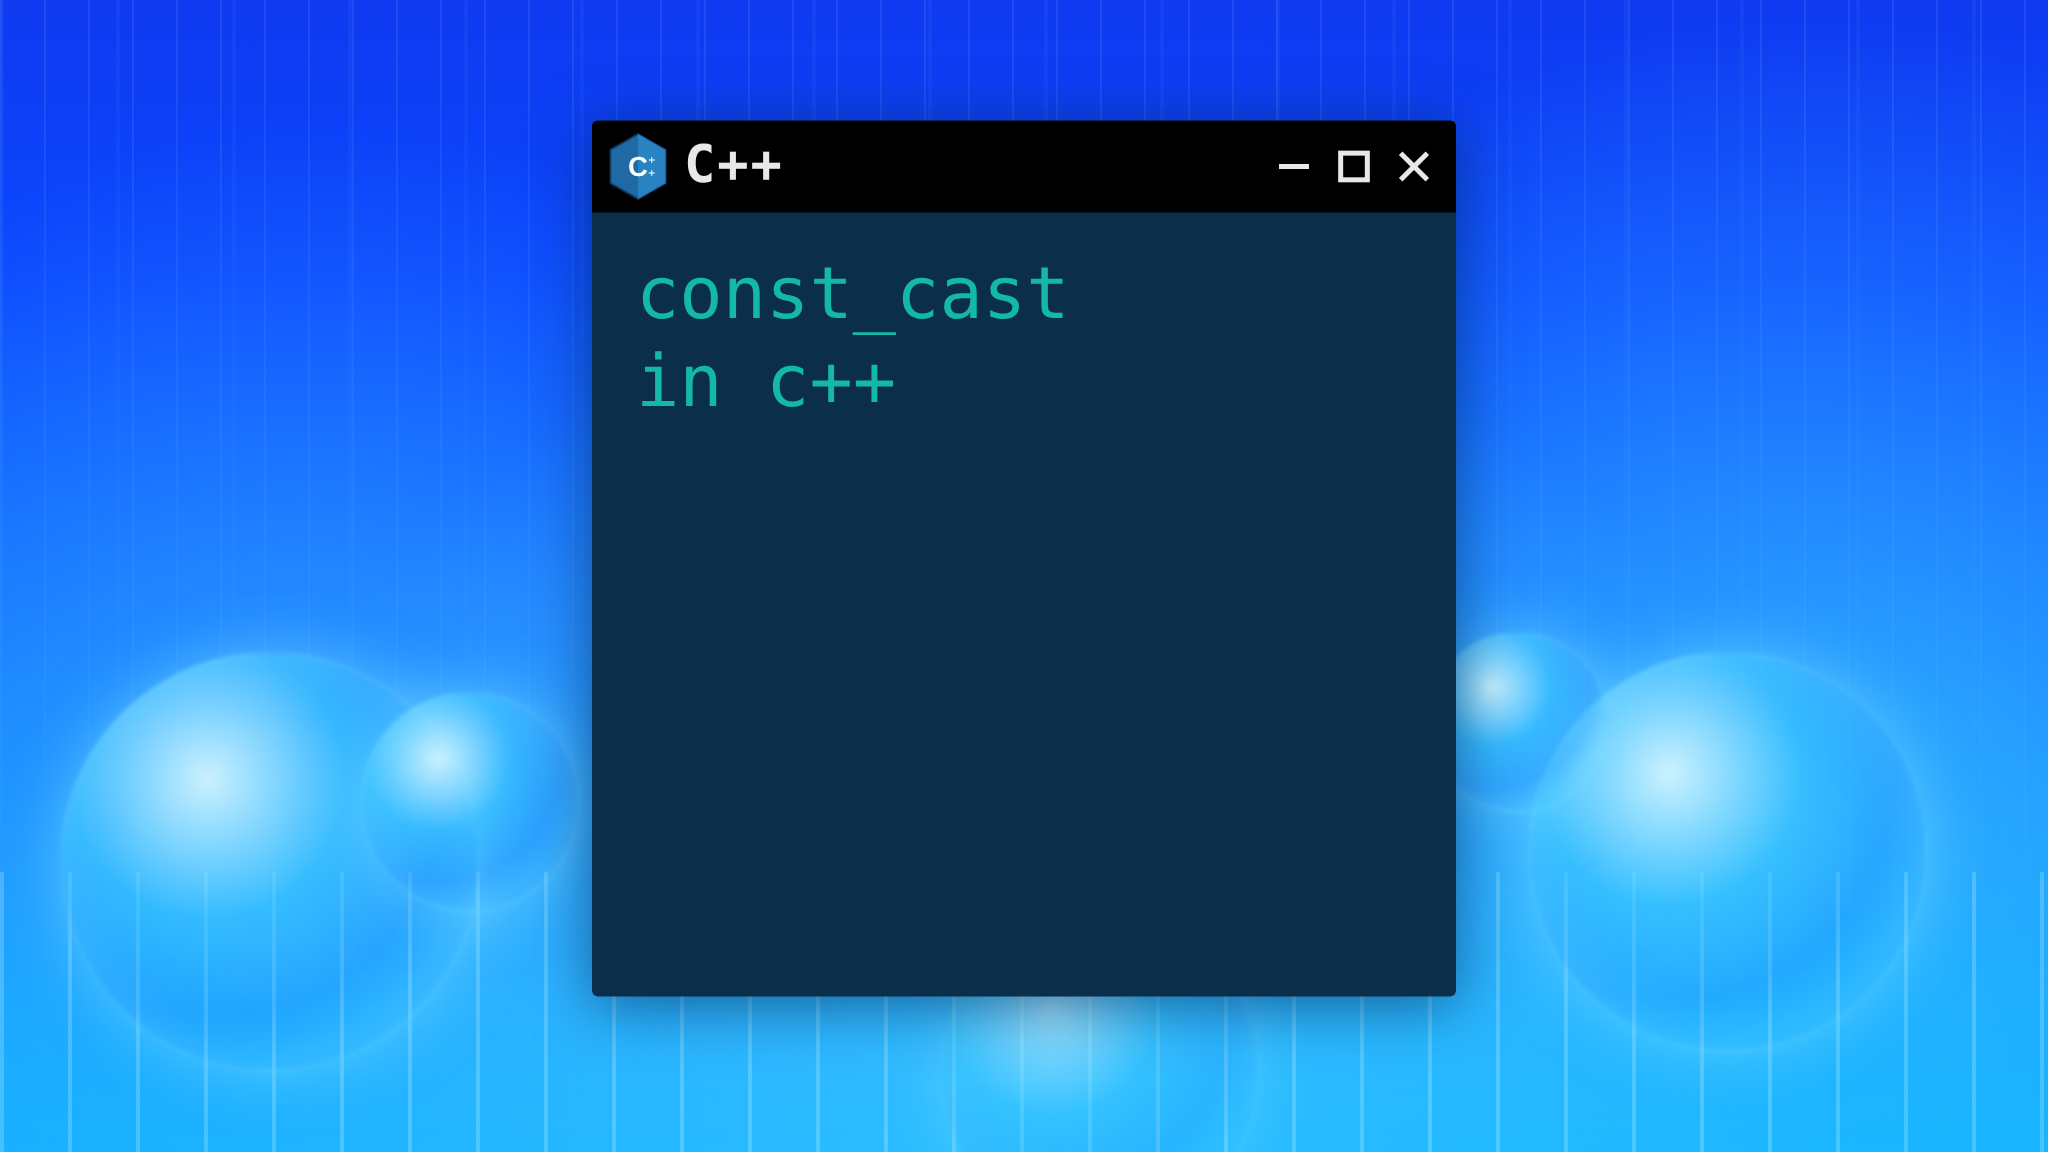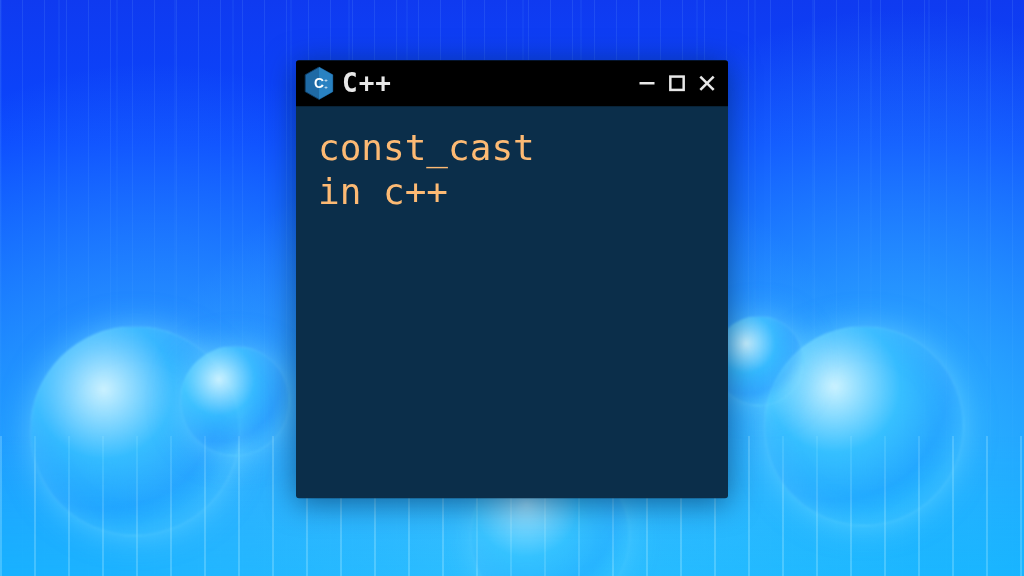--- a/index.html
+++ b/index.html
@@ -86,21 +86,21 @@
     }
     .cpp-badge svg { width: 100%; height: 100%; display:block; }
 
     .win-controls { display: flex; align-items: center; gap: 8px; color:#e8e8e8; }
     .ctl { display:inline-flex; align-items:center; justify-content:center; width:22px; height:22px; }
     .ctl svg { width: 20px; height: 20px; stroke: #e8e8e8; stroke-width: 3; fill: none; }
 
     .body {
       padding: 20px 22px 22px;
       min-height: 392px;
-      color: #fdba74;
+      color: #14b8a6;
       font-size: 36px;
       line-height: 1.22;
       white-space: pre;
     }
   </style>
 </head>
 <body>
 
 <div class="scene">
   <div class="rain"></div>

